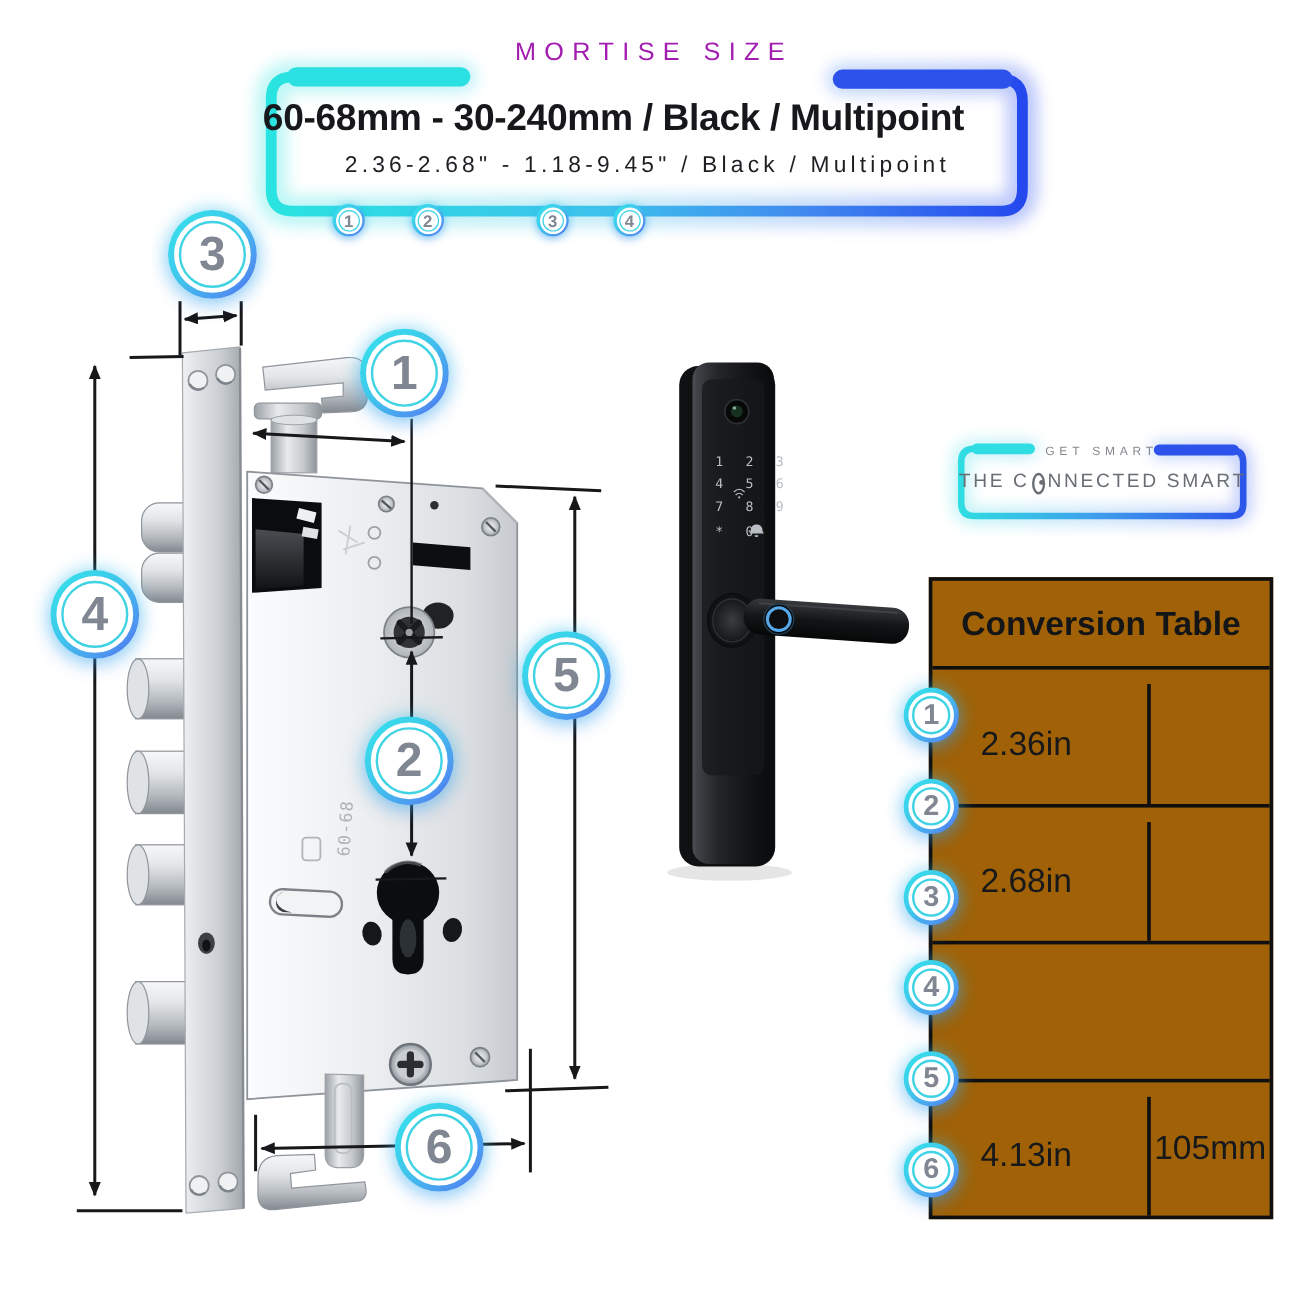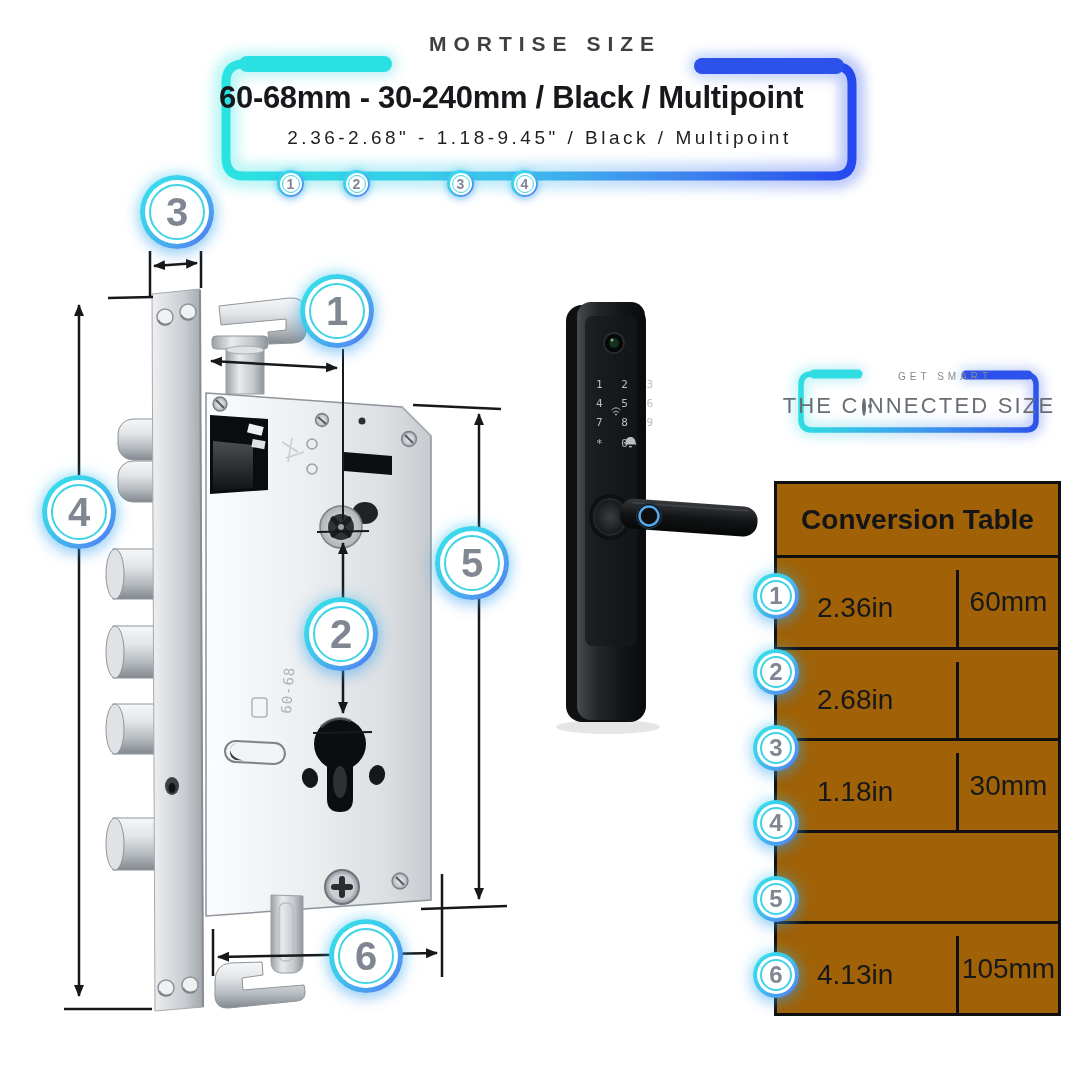--- a/index.html
+++ b/index.html
@@ -2,21 +2,21 @@
 <html><head>
 <meta charset="utf-8">
 <style>
   html,body{margin:0;padding:0;background:#fff;}
   .canvas{position:relative;width:1080px;height:1080px;background:#ffffff;overflow:hidden;
           font-family:"Liberation Sans",sans-serif;}
   .abs{position:absolute;}
 
   
   .mortise-title{left:380px;top:32px;width:330px;text-align:center;
-    font-size:21px;letter-spacing:7px;font-weight:700;color:#404040;white-space:nowrap;}
+    font-size:21px;letter-spacing:7px;font-weight:400;color:#a21caf;white-space:nowrap;}
   .size-line{left:219px;top:80px;width:641px;text-align:left;
     font-size:31px;font-weight:700;color:#17181b;white-space:nowrap;letter-spacing:-0.3px;}
   .inch-line{left:219px;top:127px;width:641px;text-align:center;
     font-size:19px;letter-spacing:3.5px;color:#1d1f23;white-space:nowrap;}
 
   
   .callout{position:absolute;border-radius:50%;
     background:linear-gradient(135deg,#35e2ea 5%,#3fc6ec 45%,#4f93f0 80%,#3a5bee 100%);
     box-shadow:0 0 16px rgba(56,198,242,.55),0 6px 14px rgba(46,110,235,.25);
     display:flex;align-items:center;justify-content:center;}
@@ -28,24 +28,24 @@
   .callout--tbl{width:46px;height:46px;}
   .callout--tbl .inner{inset:4px;}
   .callout--tbl .ring{inset:7px;border-width:2px;}
   .callout--tbl .num{font-size:24px;}
   .callout--mini{width:27px;height:27px;box-shadow:0 0 8px rgba(56,198,242,.5),0 3px 6px rgba(46,110,235,.25);}
   .callout--mini .inner{inset:2.5px;}
   .callout--mini .ring{inset:4.5px;border-width:1.5px;}
   .callout--mini .num{font-size:14px;}
 
   
-  .brand-tagline{left:844px;top:371px;width:148px;text-align:right;
+  .brand-tagline{left:844px;top:371px;width:148px;text-align:center;
     font-size:10px;letter-spacing:4px;color:#84888d;white-space:nowrap;}
   .brand-name{left:799px;top:393px;width:240px;display:flex;align-items:center;justify-content:center;
-    font-size:22px;letter-spacing:2.2px;color:#696e74;white-space:nowrap;}
+    font-size:16px;letter-spacing:2.2px;color:#696e74;white-space:nowrap;}
   .smart-o{display:inline-block;width:14px;height:14px;border:2px solid #696e74;border-radius:50%;
     margin:0 2px;position:relative;top:1px;}
   .smart-o .dot{position:absolute;left:4px;top:4px;width:4px;height:4px;border-radius:50%;background:#696e74;}
 
   
   .conv-table{left:774px;top:481px;width:287px;height:535px;border:3px solid #101010;background:#a16207;
     display:flex;flex-direction:column;box-sizing:border-box;justify-content:center;}
   .conv-header{height:71px;border-bottom:3px solid #101010;display:flex;align-items:center;justify-content:center;
     font-size:28px;font-weight:700;color:#141517;}
   .conv-row{flex:1;display:flex;border-bottom:3px solid #101010;}
@@ -385,35 +385,30 @@
       <div class="ring"></div>
       <span class="num">6</span>
   </div>
 
   <div class="abs brand-tagline">GET SMART</div>
   <div class="abs brand-name">
     <span>THE C</span>
       <span class="smart-o">
         <span class="dot"></span>
       </span>
-      <span>NNECTED SIZE</span>
+      <span>NNECTED SMART</span>
   </div>
 
   <div class="abs conv-table">
     <div class="conv-header">Conversion Table</div>
     <div class="conv-row">
       <div class="conv-cell-in">2.36in</div>
-      <div class="conv-cell-mm">60mm</div>
     </div>
     <div class="conv-row">
       <div class="conv-cell-in">2.68in</div>
-    </div>
-    <div class="conv-row">
-      <div class="conv-cell-in">1.18in</div>
-      <div class="conv-cell-mm">30mm</div>
     </div>
     <div class="conv-row">
     </div>
     <div class="conv-row">
       <div class="conv-cell-in">4.13in</div>
       <div class="conv-cell-mm">105mm</div>
     </div>
   </div>
 
   <div class="callout callout--tbl" style="left:753px;top:573px">

